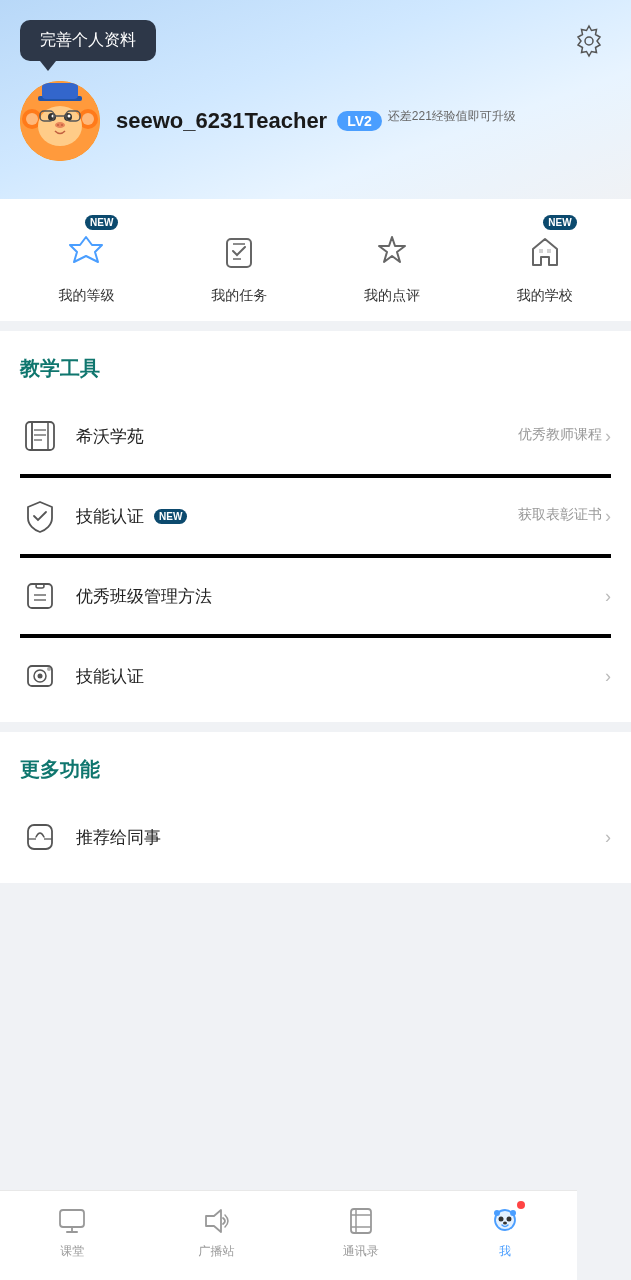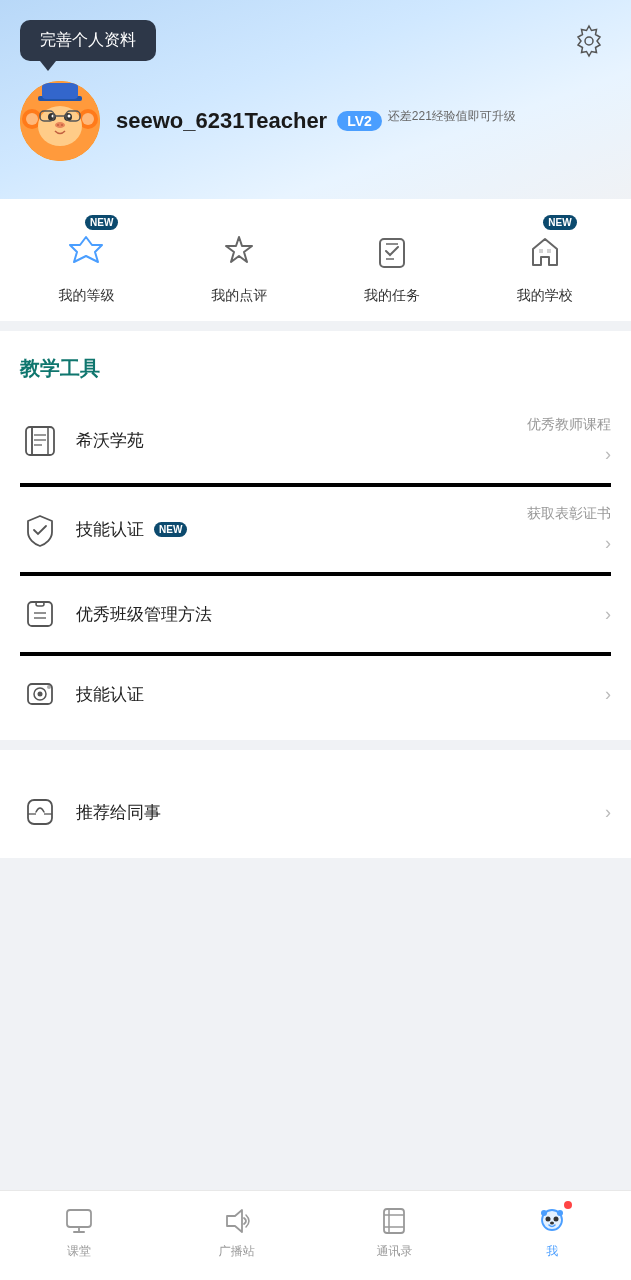--- a/index.html
+++ b/index.html
@@ -253,38 +253,37 @@
       gap: 10px;
     }
 
     .menu-name {
       font-size: 17px;
       color: #222;
     }
 
     .menu-right {
       display: flex;
-      align-items: flex-end;
-      gap: 10px;
+      align-items: flex-start;
+      gap: 3px;
       color: #999;
       font-size: 14px;
-      flex-direction: column;
     }
 
     .chevron {
       color: #bbb;
       font-size: 18px;
     }
 
     
     .bottom-nav {
       position: fixed;
       bottom: 0;
       left: 0;
-      width: 631px;
+      width: 577px;
       background: white;
       border-top: 1px solid #e8e8e8;
       display: flex;
       justify-content: space-around;
       padding: 12px 0 20px 0;
     }
 
     .nav-item {
       display: flex;
       flex-direction: column;
@@ -393,36 +392,36 @@
         <svg width="40" height="40" viewBox="0 0 40 40" fill="none">
           <polygon points="20,6 26,14 36,14 29,21 32,31 20,25 8,31 11,21 4,14 14,14" fill="none" stroke="#4a9eff" stroke-width="2" stroke-linejoin="round"></polygon>
         </svg>
       </div>
       <span class="action-label">我的等级</span>
     </div>
 
     <div class="action-item">
       <div class="action-icon-wrap">
         <svg width="40" height="40" viewBox="0 0 40 40" fill="none">
-          <polygon points="20,6 23,15 33,15 25,21 28,31 20,25 12,31 15,21 7,15 17,15" fill="none" stroke="#666" stroke-width="2" stroke-linejoin="round"></polygon>
-        </svg>
-      </div>
-      <span class="action-label">我的点评</span>
-    </div>
-
-    <div class="action-item">
-      <div class="action-icon-wrap">
-        <svg width="40" height="40" viewBox="0 0 40 40" fill="none">
           <rect x="8" y="8" width="24" height="28" rx="4" stroke="#666" stroke-width="2"></rect>
           <polyline points="14,20 18,24 26,16" stroke="#666" stroke-width="2" fill="none" stroke-linecap="round"></polyline>
           <line x1="14" y1="13" x2="26" y2="13" stroke="#666" stroke-width="1.5"></line>
           <line x1="14" y1="28" x2="22" y2="28" stroke="#666" stroke-width="1.5"></line>
         </svg>
       </div>
       <span class="action-label">我的任务</span>
+    </div>
+
+    <div class="action-item">
+      <div class="action-icon-wrap">
+        <svg width="40" height="40" viewBox="0 0 40 40" fill="none">
+          <polygon points="20,6 23,15 33,15 25,21 28,31 20,25 12,31 15,21 7,15 17,15" fill="none" stroke="#666" stroke-width="2" stroke-linejoin="round"></polygon>
+        </svg>
+      </div>
+      <span class="action-label">我的点评</span>
     </div>
 
     <div class="action-item">
       <div class="action-icon-wrap">
         <span class="new-badge">NEW</span>
         <svg width="40" height="40" viewBox="0 0 40 40" fill="none">
           <path d="M20 8 L8 18 L8 34 L16 34 L16 26 L24 26 L24 34 L32 34 L32 18 Z" fill="none" stroke="#666" stroke-width="2" stroke-linejoin="round"></path>
           <rect x="17" y="8" width="6" height="0" fill="none"></rect>
           <path d="M14 18 L14 22 L18 22 L18 18 Z" fill="#666" opacity="0.3"></path>
           <path d="M22 18 L22 22 L26 22 L26 18 Z" fill="#666" opacity="0.3"></path>
@@ -502,20 +501,21 @@
       <div class="menu-content">
         <span class="menu-name">技能认证</span>
       </div>
       <div class="menu-right">
         <span class="chevron">›</span>
       </div>
     </div>
   </div>
 
   <div class="section">
+    <div class="section-title">更多功能</div>
 
     <div class="menu-item">
       <div class="menu-icon">
         <svg width="36" height="36" viewBox="0 0 36 36" fill="none">
           <rect x="6" y="6" width="24" height="24" rx="6" fill="none" stroke="#555" stroke-width="1.8"></rect>
           <path d="M14 18 Q18 10 22 18" fill="none" stroke="#555" stroke-width="1.5" stroke-linecap="round"></path>
           <line x1="6" y1="20" x2="14" y2="20" stroke="#555" stroke-width="1.3"></line>
           <line x1="22" y1="20" x2="30" y2="20" stroke="#555" stroke-width="1.3"></line>
         </svg>
       </div>

